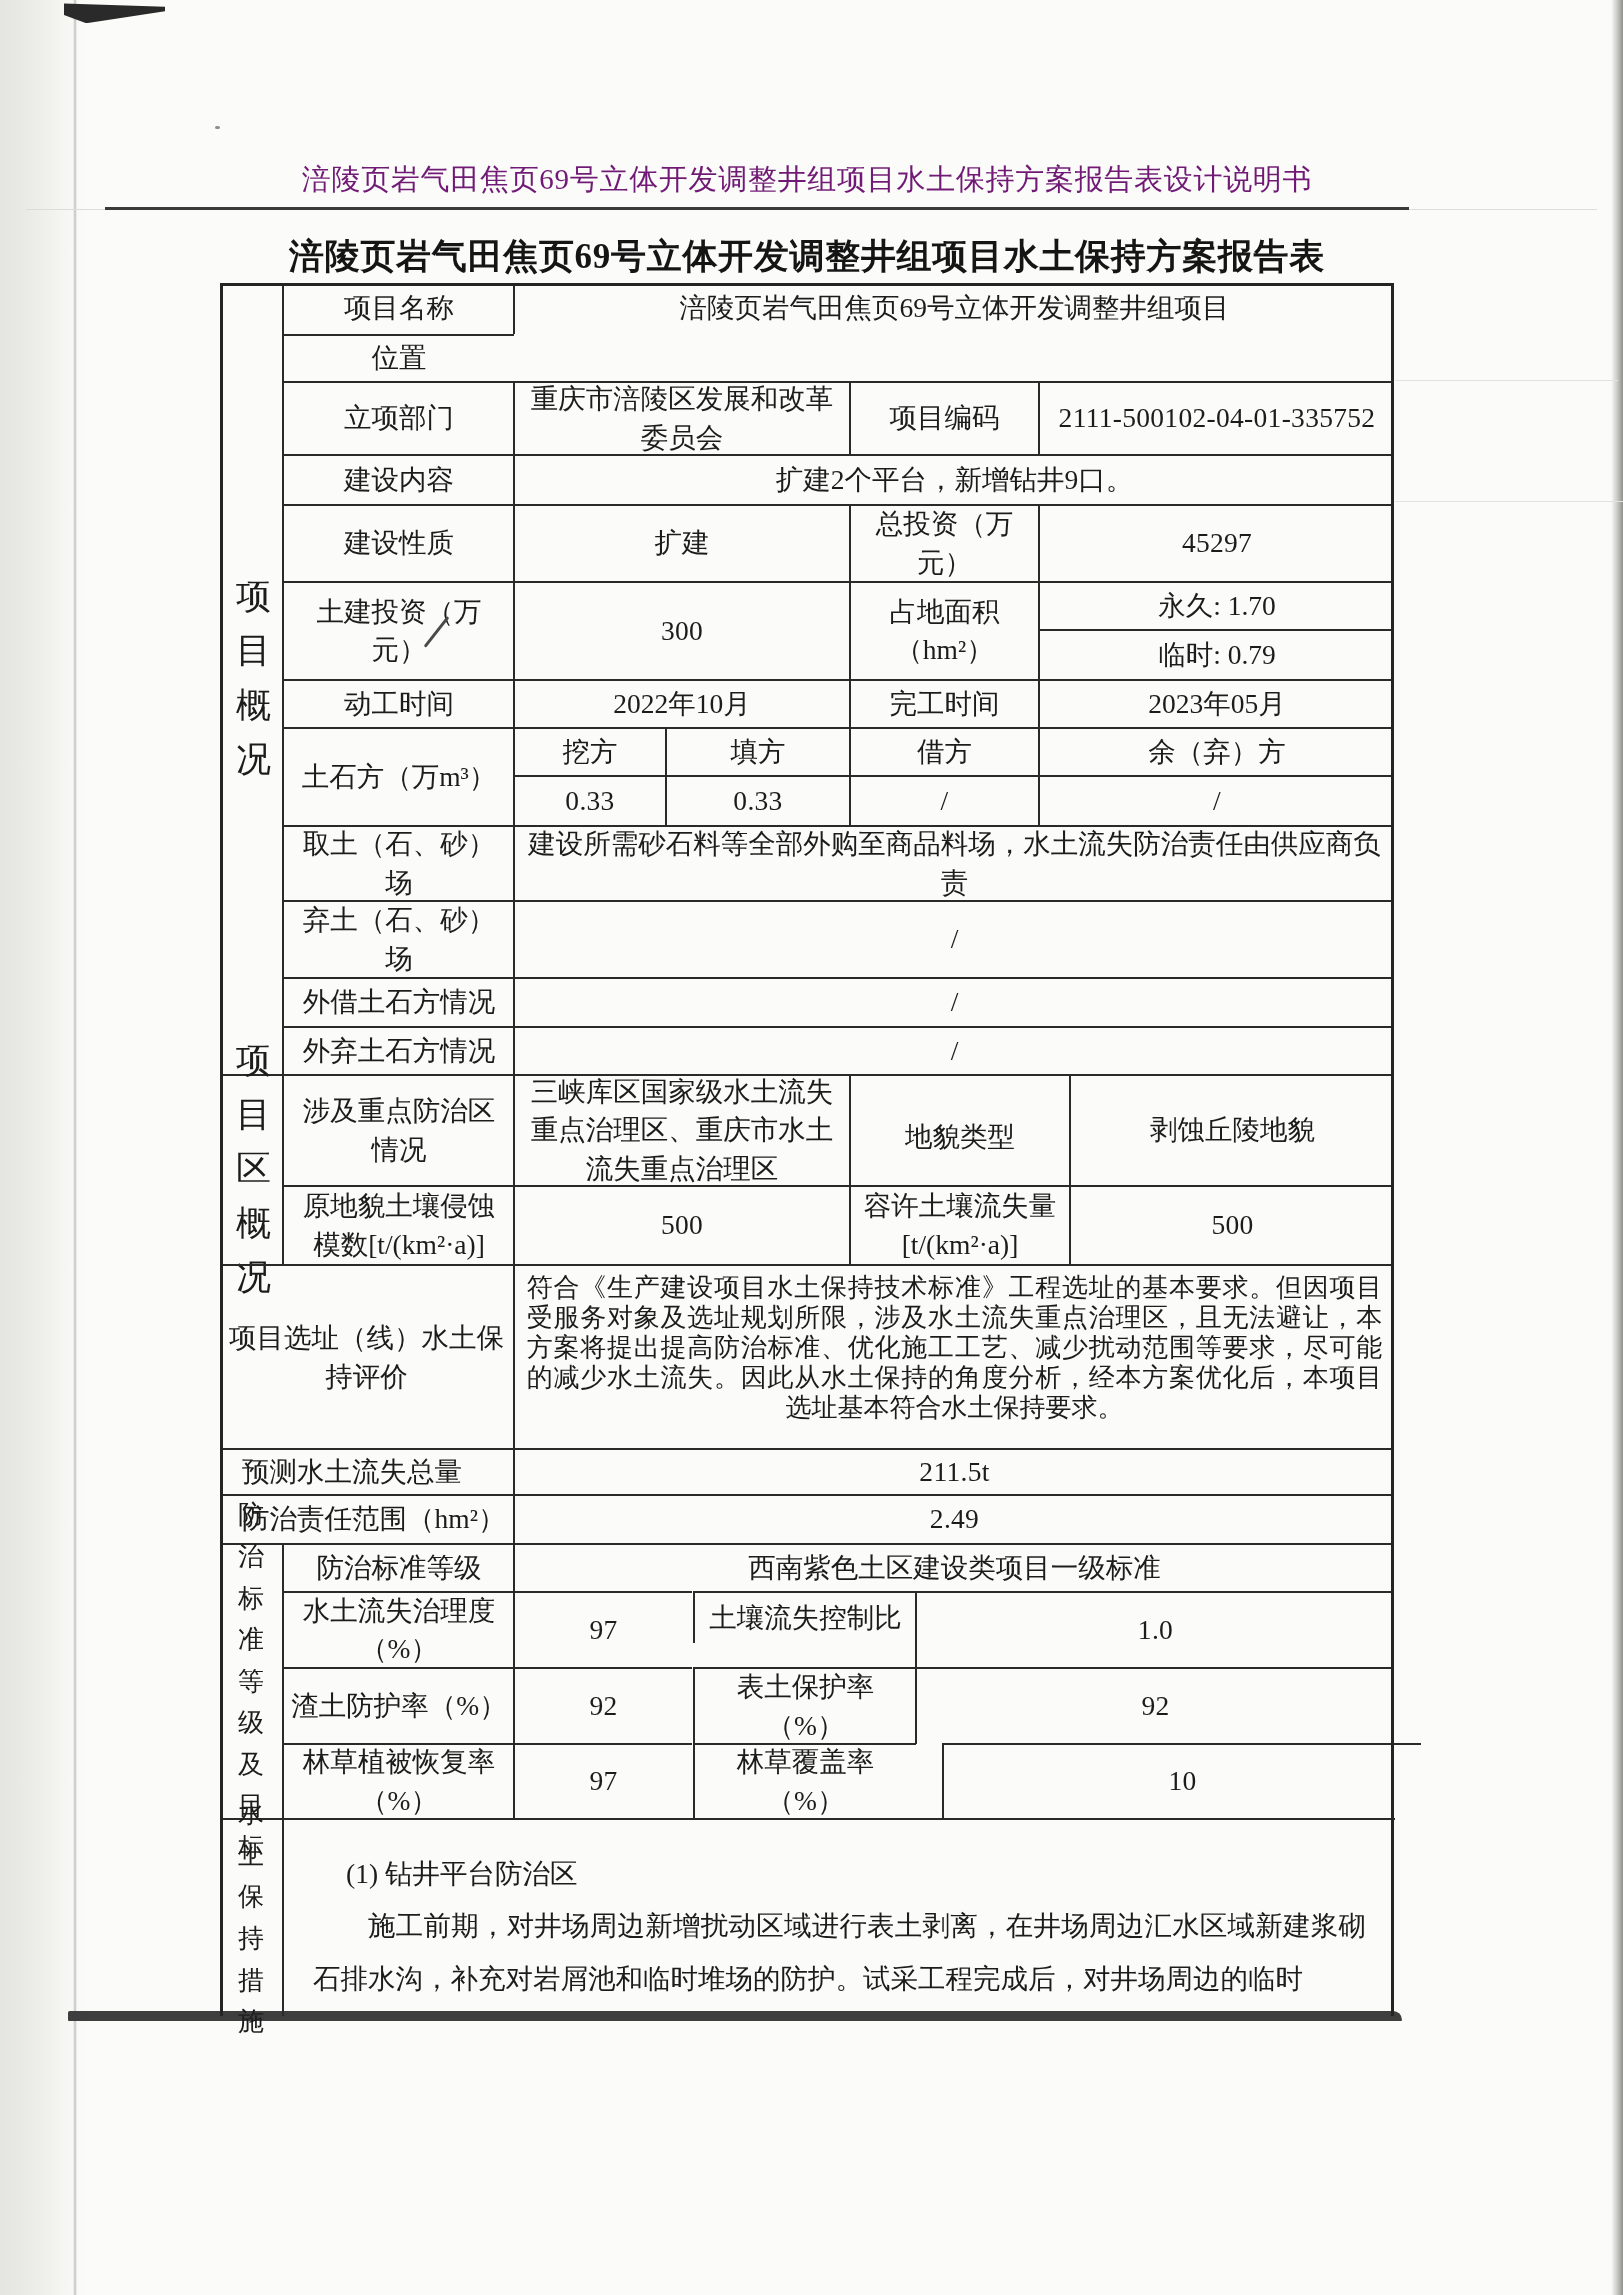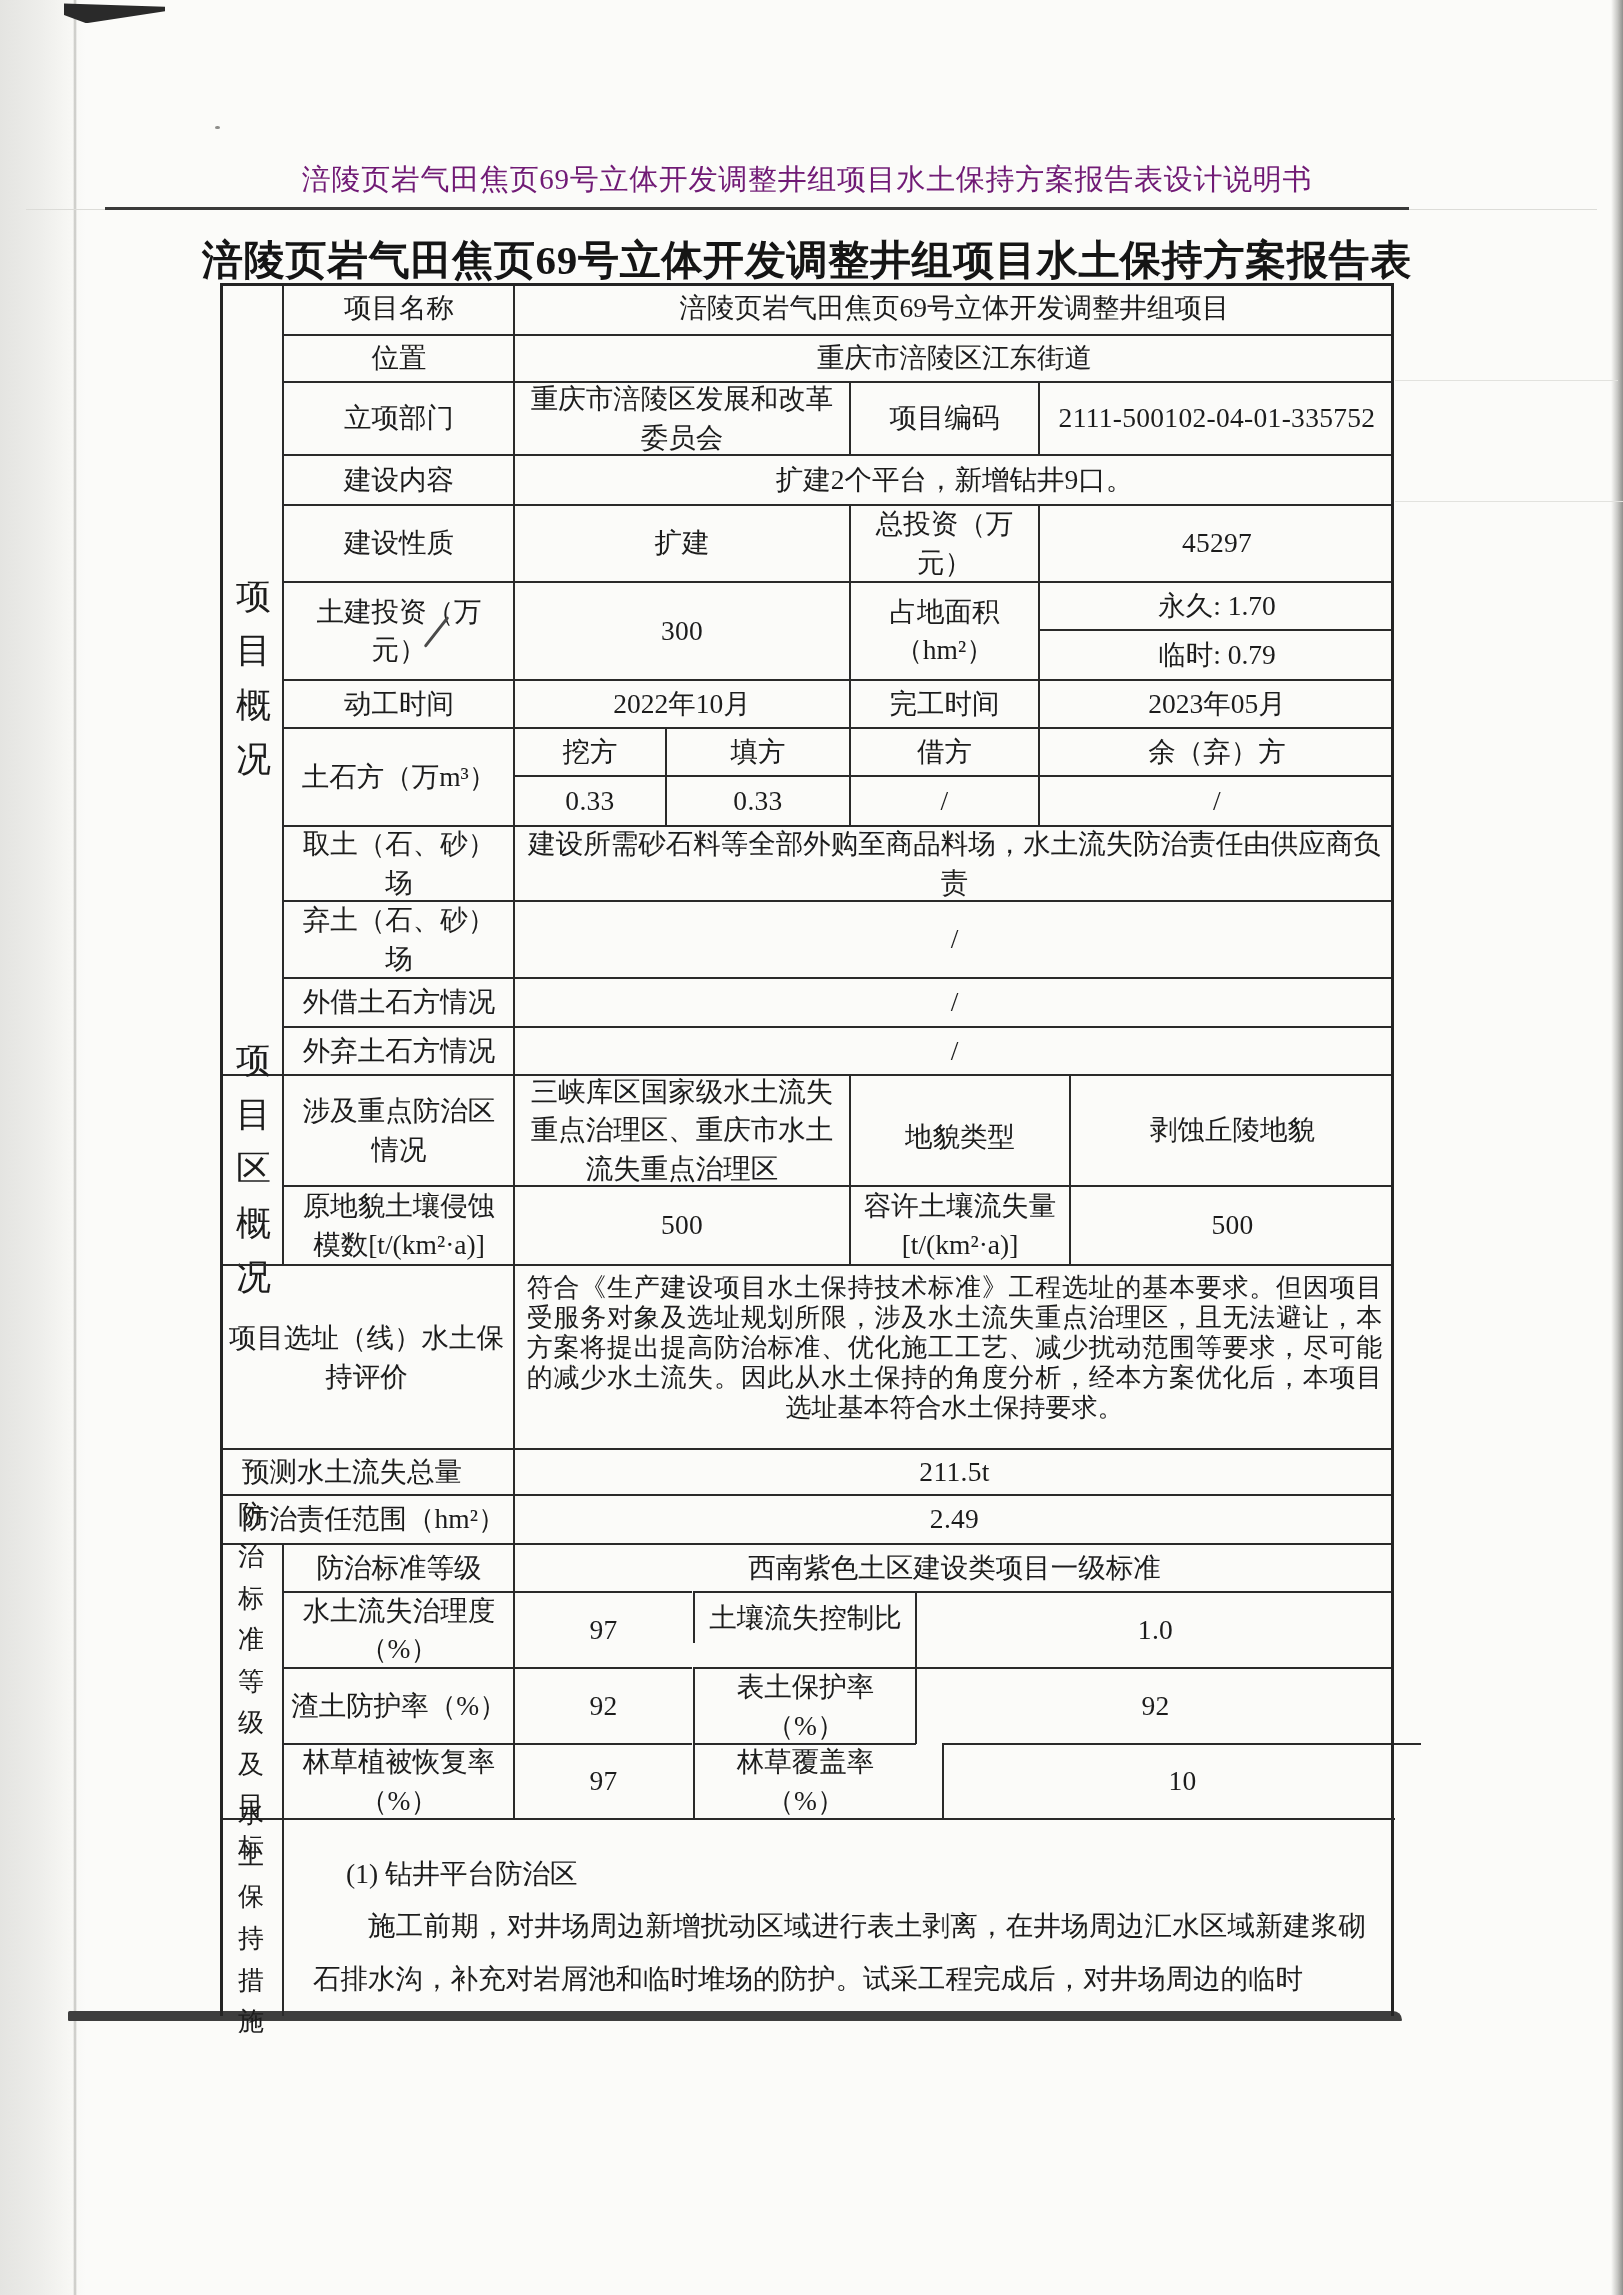--- a/index.html
+++ b/index.html
@@ -23,21 +23,21 @@
   .bottom-bar{position:absolute;left:68px;top:2011px;width:1334px;height:9.8px;
     background:#3e3e3e;border-radius:2px 10.5px 1.3px 1.3px;}
   .speck{position:absolute;border-radius:50%;background:#8d8d8a;}
   .overrun{position:absolute;height:1.3px;background:#e2e2de;}
   
   .doc-header{position:absolute;left:0;top:160px;width:1614px;text-align:center;
     font-size:29px;letter-spacing:0.7px;color:#701a75;}
   .header-rule{position:absolute;left:105px;top:207px;width:1304px;height:2.6px;background:#3a3a3a;}
   .header-rule-faint{position:absolute;left:26px;top:209px;width:1571px;height:1.3px;background:#dcdcd8;}
   .doc-title{position:absolute;left:0;top:233px;width:1614px;text-align:center;
-    font-size:41px;font-weight:bold;letter-spacing:0.7px;color:#151515;}
+    font-size:35px;font-weight:bold;letter-spacing:0.7px;color:#151515;}
   
   .tbl{position:absolute;left:220px;top:283px;width:1174px;height:1733px;}
   .outer{position:absolute;left:0;top:0;width:1174px;height:1733px;box-sizing:border-box;
     border:3.9px solid #242424;border-bottom:none;pointer-events:none;z-index:5;}
   .c{position:absolute;box-sizing:border-box;
     border-left:2px solid #2a2a2a;border-top:2.6px solid #2a2a2a;
     display:flex;align-items:center;justify-content:center;
     text-align:center;font-size:27.5px;line-height:1.4;padding:2.6px 5.2px;color:#1c1c1c;}
   .c.nl{border-left:none}
   .c.nt{border-top:none}
@@ -83,21 +83,20 @@
         <span class="vlabel2">防治标准等级及目标</span>
       </div>
     <div class="c nl" style="left:0;top:1535px;width:62px;height:198px;">
         <span class="vlabel2">水土保持措施</span>
       </div>
 
     <div class="c nt" style="left:62px;top:0;width:232px;height:51px;">项目名称</div>
     <div class="c nt" style="left:293px;top:0;width:881px;height:51px;">涪陵页岩气田焦页69号立体开发调整井组项目</div>
 
     <div class="c" style="left:62px;top:51px;width:232px;height:47px;">位置</div>
-    <div class="c" style="left:293px;top:51px;width:881px;height:47px;">重庆市涪陵区江东街道</div>
 
     <div class="c" style="left:62px;top:98px;width:232px;height:73px;">立项部门</div>
     <div class="c" style="left:293px;top:98px;width:336px;height:73px;">重庆市涪陵区发展和改革委员会</div>
     <div class="c" style="left:629px;top:98px;width:189px;height:73px;">项目编码</div>
     <div class="c num" style="left:818px;top:98px;width:356px;height:73px;">2111-500102-04-01-335752</div>
 
     <div class="c" style="left:62px;top:171px;width:232px;height:50px;">建设内容</div>
     <div class="c" style="left:293px;top:171px;width:881px;height:50px;">扩建2个平台，新增钻井9口。</div>
 
     <div class="c" style="left:62px;top:221px;width:232px;height:77px;">建设性质</div>

